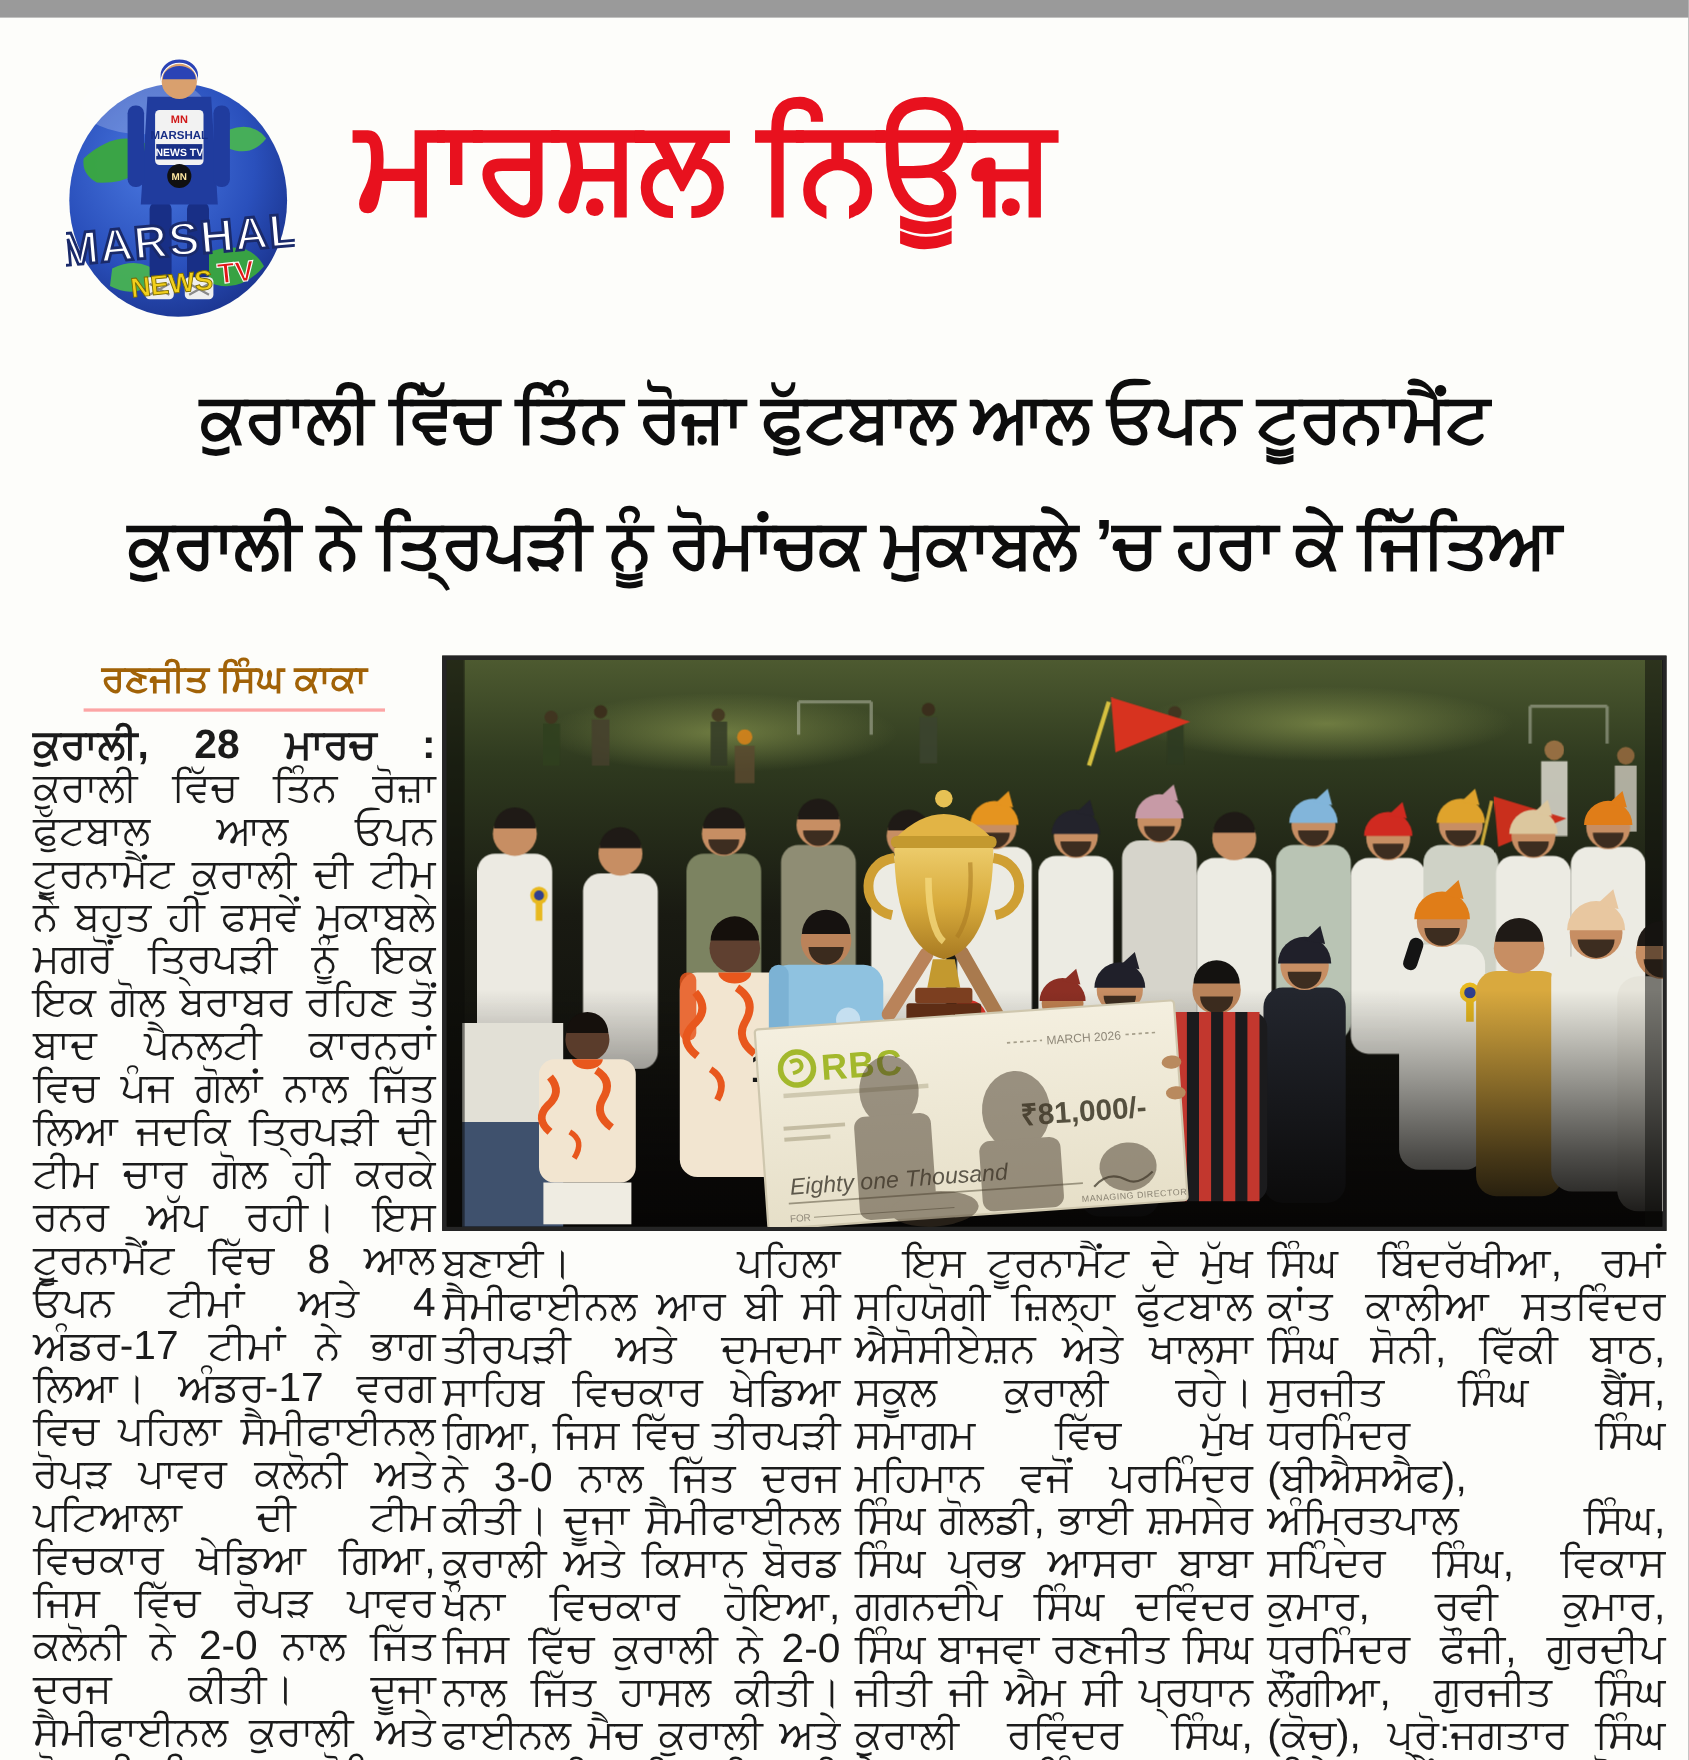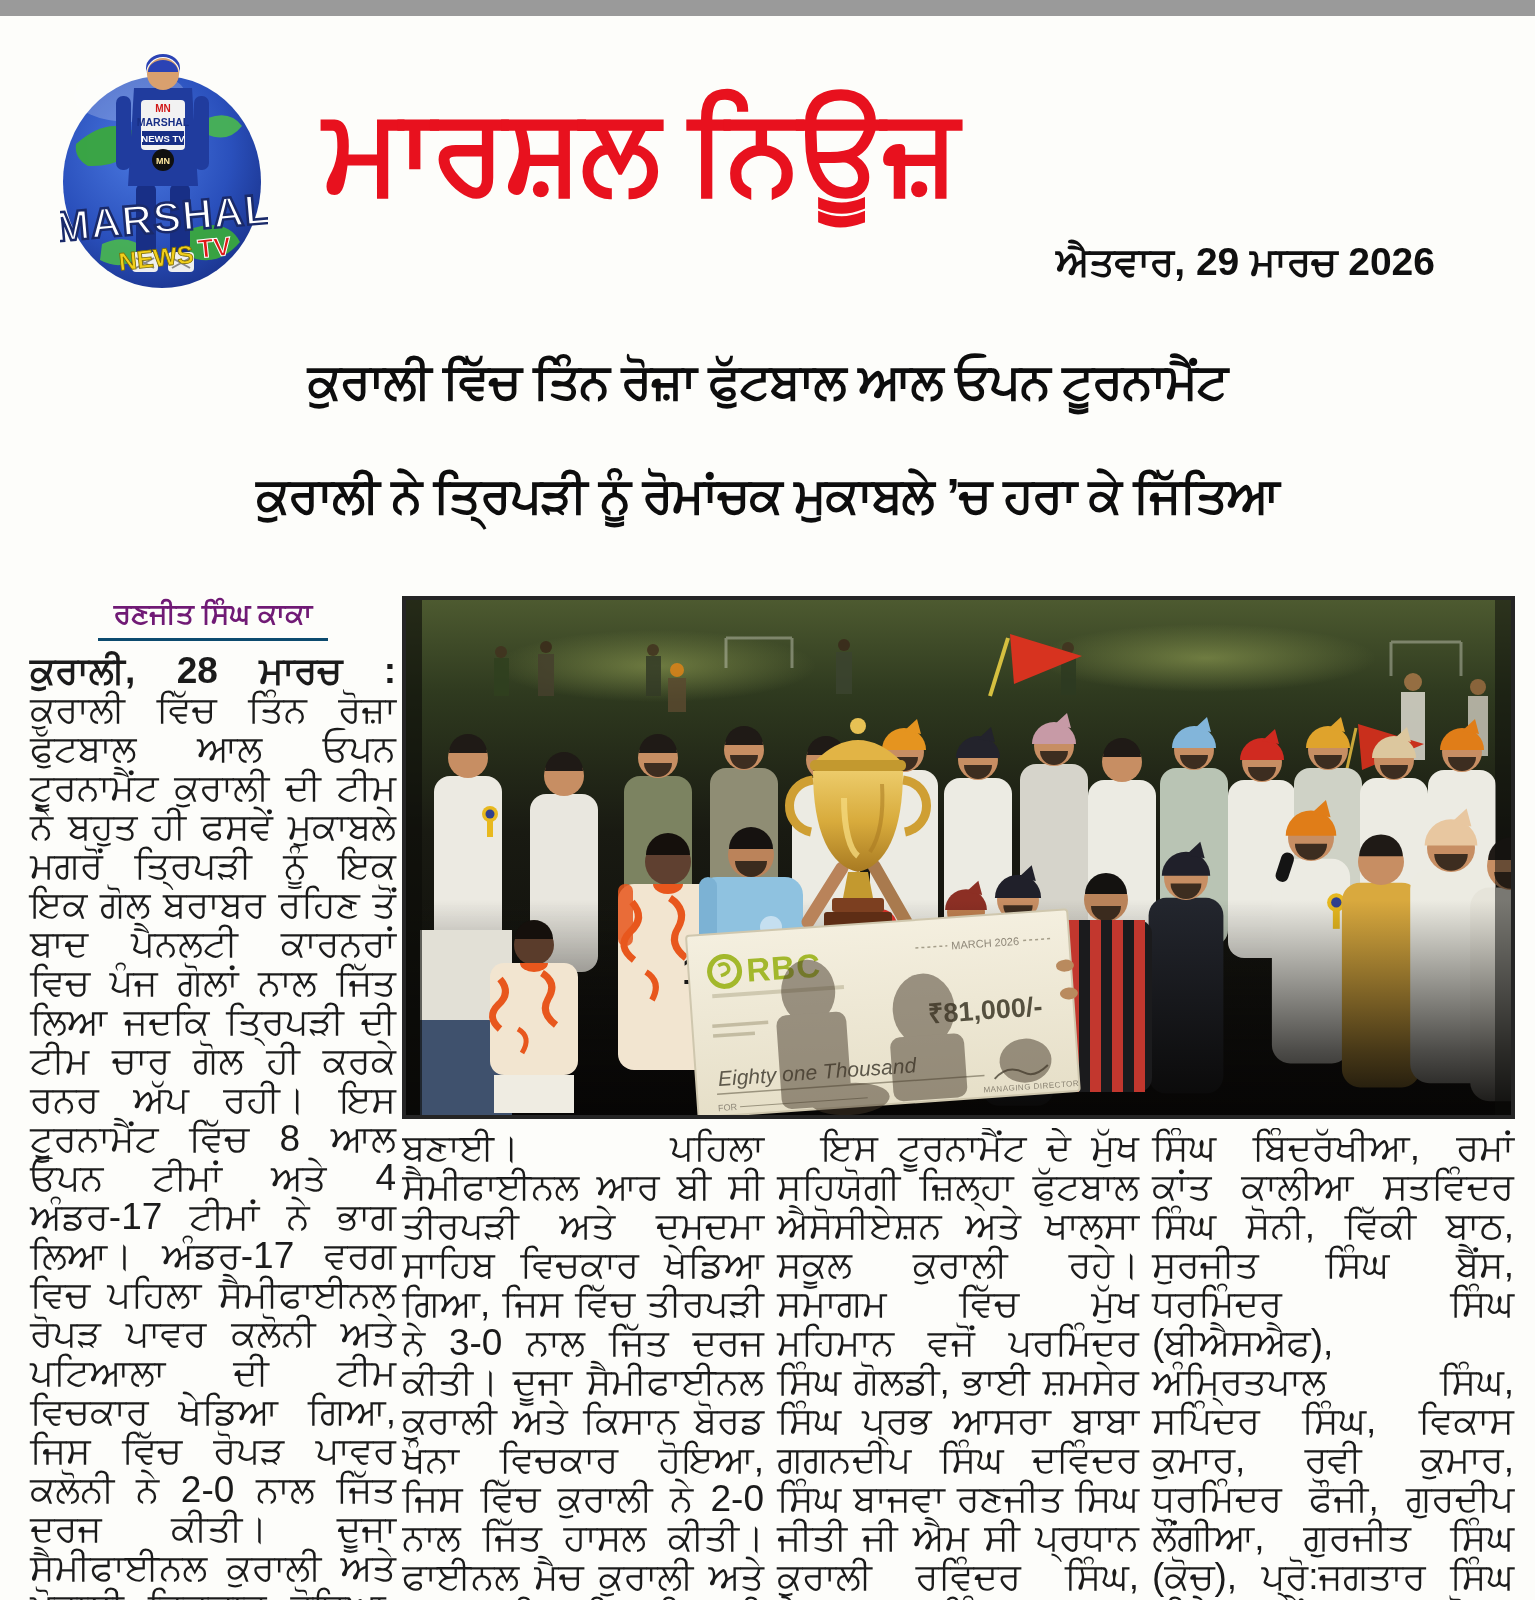--- a/index.html
+++ b/index.html
@@ -18,29 +18,29 @@
     text-align:right;
   }
   .issue-date{
     position:absolute;right:100px;top:224px;
     font-size:39px;font-weight:700;color:#101010;
   }
   
   .headline{
     position:absolute;left:25px;top:308px;width:1485px;
     text-align:center;font-weight:900;color:#0d0d0d;
-    font-size:49px;line-height:114px;letter-spacing:-1px;
+    font-size:62px;line-height:114px;letter-spacing:-1px;
   }
   
   .col{position:absolute;}
   .col1{left:30px;top:582px;width:366px;}
   .byline-wrap{text-align:center;margin-bottom:10px;}
   .byline{
-    display:inline-block;font-size:28px;font-weight:800;color:#701a75;
-    border-bottom:3px solid #0c4a6e;padding:0 16px 7px;
+    display:inline-block;font-size:34px;font-weight:800;color:#a16207;
+    border-bottom:3px solid #fca5a5;padding:0 16px 7px;
   }
   .body-text p{
     margin:0;text-align:justify;font-size:37px;line-height:39px;color:#1b1b1b;
   }
   .body-text p.indent{text-indent:44px;}
   .lead{font-weight:800;}
   .photo{
     position:absolute;left:402px;top:580px;width:1113px;height:523px;
     background:#10100c;border:4px solid #252525;box-sizing:border-box;
   }
@@ -96,21 +96,20 @@
         <text x="103" y="198" font-size="42" font-weight="900" fill="#ffffff" stroke="#1a2a6a" stroke-width="2.5" text-anchor="middle" letter-spacing="1">MARSHAL</text>
       </g>
       <g transform="rotate(-6 120 222)">
         <text x="96" y="230" font-size="25" font-weight="900" fill="#f2cf1c" stroke="#7a6a00" stroke-width="0.8" text-anchor="middle">NEWS</text>
         <text x="155" y="226" font-size="26" font-weight="900" fill="#e01818" stroke="#ffffff" stroke-width="1" text-anchor="middle">TV</text>
       </g>
     </svg>
   </div>
 
   <div class="masthead-title">ਮਾਰਸ਼ਲ ਨਿਊਜ਼</div>
-  <div class="issue-date">ਐਤਵਾਰ, 29 ਮਾਰਚ 2026</div>
 
   <div class="headline">
     <div>ਕੁਰਾਲੀ ਵਿੱਚ ਤਿੰਨ ਰੋਜ਼ਾ ਫੁੱਟਬਾਲ ਆਲ ਓਪਨ ਟੂਰਨਾਮੈਂਟ</div>
     <div>ਕੁਰਾਲੀ ਨੇ ਤ੍ਰਿਪੜੀ ਨੂੰ ਰੋਮਾਂਚਕ ਮੁਕਾਬਲੇ ’ਚ ਹਰਾ ਕੇ ਜਿੱਤਿਆ</div>
   </div>
 
   <div class="col col1 body-text">
     <div class="byline-wrap">
       <span class="byline">ਰਣਜੀਤ ਸਿੰਘ ਕਾਕਾ</span>
     </div>

